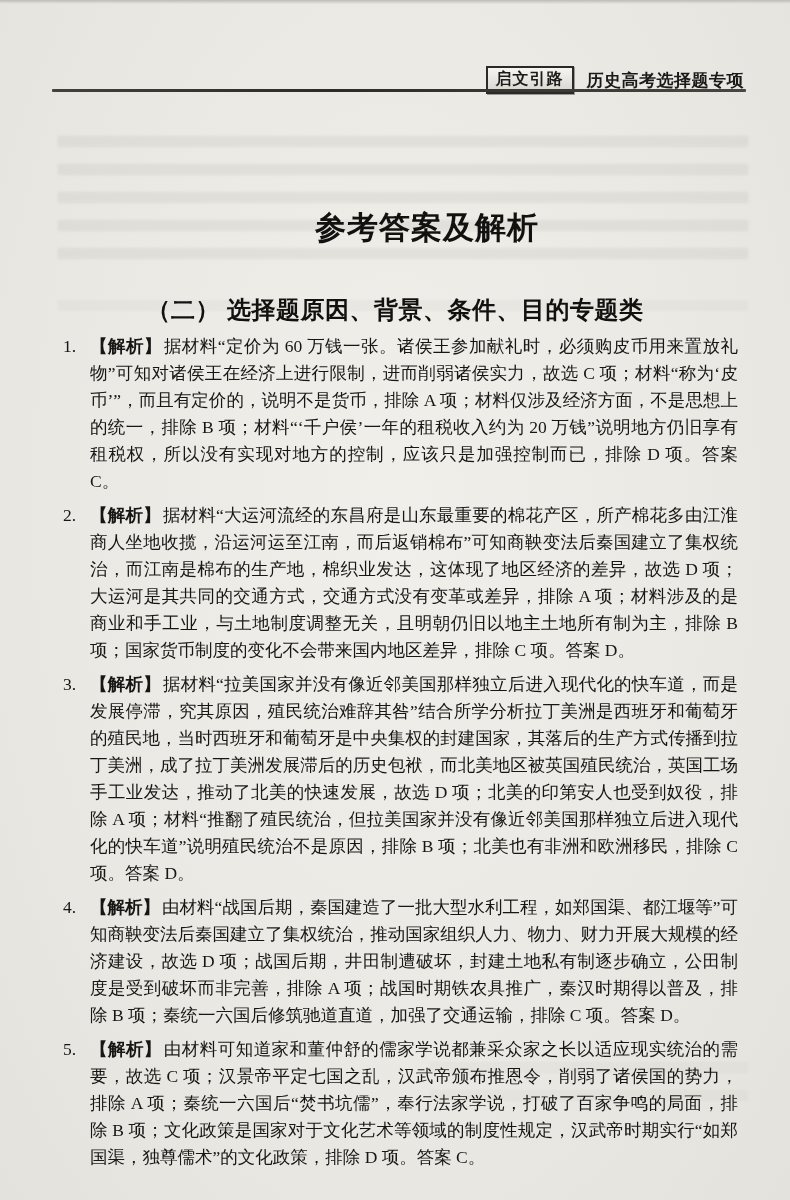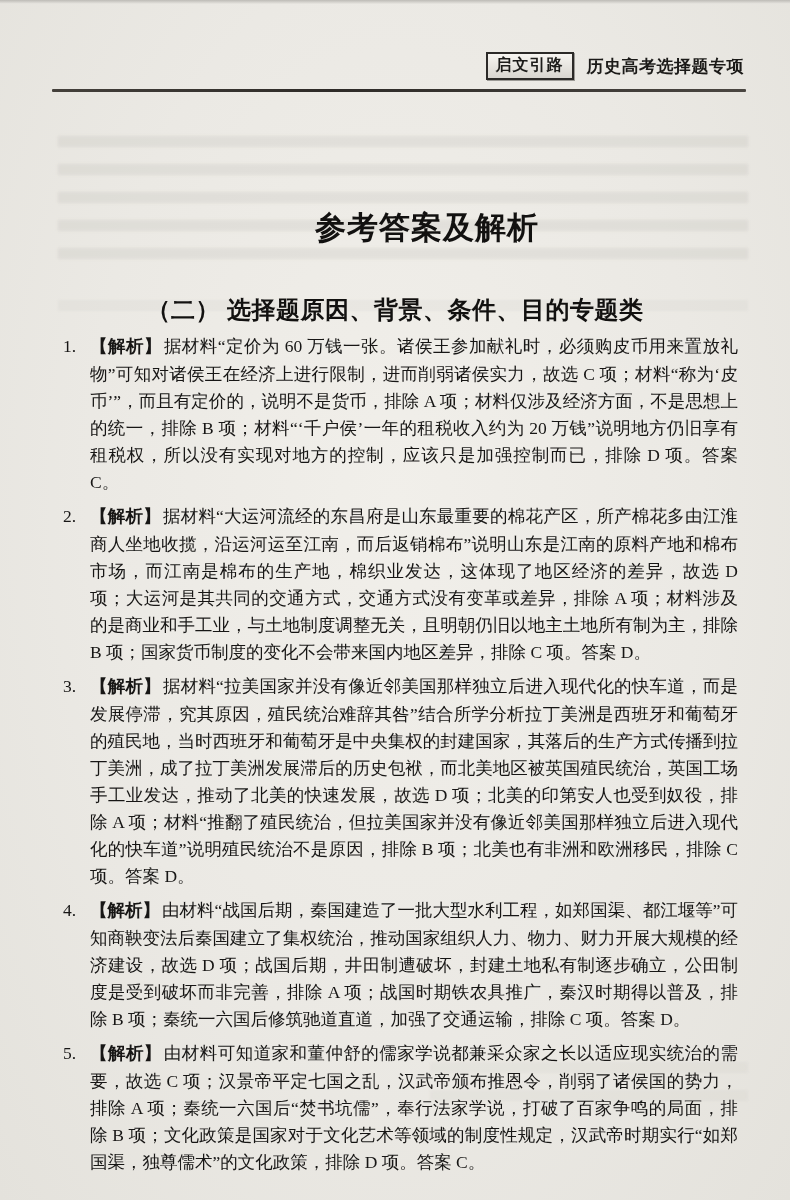--- a/index.html
+++ b/index.html
@@ -26,21 +26,21 @@
       rgba(112,107,99,0.09) 0px, rgba(112,107,99,0.09) 11px,
       rgba(0,0,0,0) 11px, rgba(0,0,0,0) 28px);
     filter:blur(1.6px);
     pointer-events:none;
   }
   .ghost.top{top:136px;height:130px;}
   .ghost.mid{top:300px;height:26px;opacity:.55;}
   .ghost.bottom{top:1062px;left:430px;height:50px;opacity:.5;}
 
   .header{
-    position:absolute;top:52px;right:46px;
+    position:absolute;top:66px;right:46px;
     display:flex;align-items:center;gap:13px;
     font-family:"Liberation Sans","DejaVu Sans",sans-serif;
   }
   .badge{
     display:inline-block;
     border:2px solid #2c2a28;
     background:linear-gradient(#f7f5f1,#d8d5cf);
     padding:1px 8px 2px;
     font-size:16px;font-weight:bold;letter-spacing:1px;
     color:#1d1c1a;
@@ -79,21 +79,21 @@
   .num{
     flex:none;width:27px;
     text-align:left;
   }
   .itext{
     flex:1;
     text-align:justify;
     text-justify:inter-ideograph;
   }
   .tag{
-    font-family:Liberation Mono, monospace;
+    font-family:Liberation Sans, sans-serif;
     font-weight:bold;
     padding-right:2px;
   }
 
   .footer{
     position:absolute;top:1103px;left:0;width:100%;
     text-align:center;font-size:17.5px;letter-spacing:2px;color:#1b1a18;
   }
 </style>
 </head>
@@ -117,21 +117,21 @@
 
   <div class="items">
 
     <div class="item">
       <span class="num">1.</span>
       <div class="itext"><span class="tag">【解析】</span><span>据材料“定价为 60 万钱一张。诸侯王参加献礼时，必须购皮币用来置放礼物”可知对诸侯王在经济上进行限制，进而削弱诸侯实力，故选 C 项；材料“称为‘皮币’”，而且有定价的，说明不是货币，排除 A 项；材料仅涉及经济方面，不是思想上的统一，排除 B 项；材料“‘千户侯’一年的租税收入约为 20 万钱”说明地方仍旧享有租税权，所以没有实现对地方的控制，应该只是加强控制而已，排除 D 项。答案 C。</span></div>
     </div>
 
     <div class="item">
       <span class="num">2.</span>
-      <div class="itext"><span class="tag">【解析】</span><span>据材料“大运河流经的东昌府是山东最重要的棉花产区，所产棉花多由江淮商人坐地收揽，沿运河运至江南，而后返销棉布”说明山东是江南的原料产地和棉布市场，而江南是棉布的生产地，棉织业发达，这体现了地区经济的差异，故选 D 项；大运河是其共同的交通方式，交通方式没有变革或差异，排除 A 项；材料涉及的是商业和手工业，与土地制度调整无关，且明朝仍旧以地主土地所有制为主，排除 B 项；国家货币制度的变化不会带来国内地区差异，排除 C 项。答案 D。</span></div>
+      <div class="itext"><span class="tag">【解析】</span><span>据材料“大运河流经的东昌府是山东最重要的棉花产区，所产棉花多由江淮商人坐地收揽，沿运河运至江南，而后返销棉布”可知商鞅变法后秦国建立了集权统治，而江南是棉布的生产地，棉织业发达，这体现了地区经济的差异，故选 D 项；大运河是其共同的交通方式，交通方式没有变革或差异，排除 A 项；材料涉及的是商业和手工业，与土地制度调整无关，且明朝仍旧以地主土地所有制为主，排除 B 项；国家货币制度的变化不会带来国内地区差异，排除 C 项。答案 D。</span></div>
     </div>
 
     <div class="item">
       <span class="num">3.</span>
       <div class="itext"><span class="tag">【解析】</span><span>据材料“拉美国家并没有像近邻美国那样独立后进入现代化的快车道，而是发展停滞，究其原因，殖民统治难辞其咎”结合所学分析拉丁美洲是西班牙和葡萄牙的殖民地，当时西班牙和葡萄牙是中央集权的封建国家，其落后的生产方式传播到拉丁美洲，成了拉丁美洲发展滞后的历史包袱，而北美地区被英国殖民统治，英国工场手工业发达，推动了北美的快速发展，故选 D 项；北美的印第安人也受到奴役，排除 A 项；材料“推翻了殖民统治，但拉美国家并没有像近邻美国那样独立后进入现代化的快车道”说明殖民统治不是原因，排除 B 项；北美也有非洲和欧洲移民，排除 C 项。答案 D。</span></div>
     </div>
 
     <div class="item">
       <span class="num">4.</span>
       <div class="itext"><span class="tag">【解析】</span><span>由材料“战国后期，秦国建造了一批大型水利工程，如郑国渠、都江堰等”可知商鞅变法后秦国建立了集权统治，推动国家组织人力、物力、财力开展大规模的经济建设，故选 D 项；战国后期，井田制遭破坏，封建土地私有制逐步确立，公田制度是受到破坏而非完善，排除 A 项；战国时期铁农具推广，秦汉时期得以普及，排除 B 项；秦统一六国后修筑驰道直道，加强了交通运输，排除 C 项。答案 D。</span></div>

